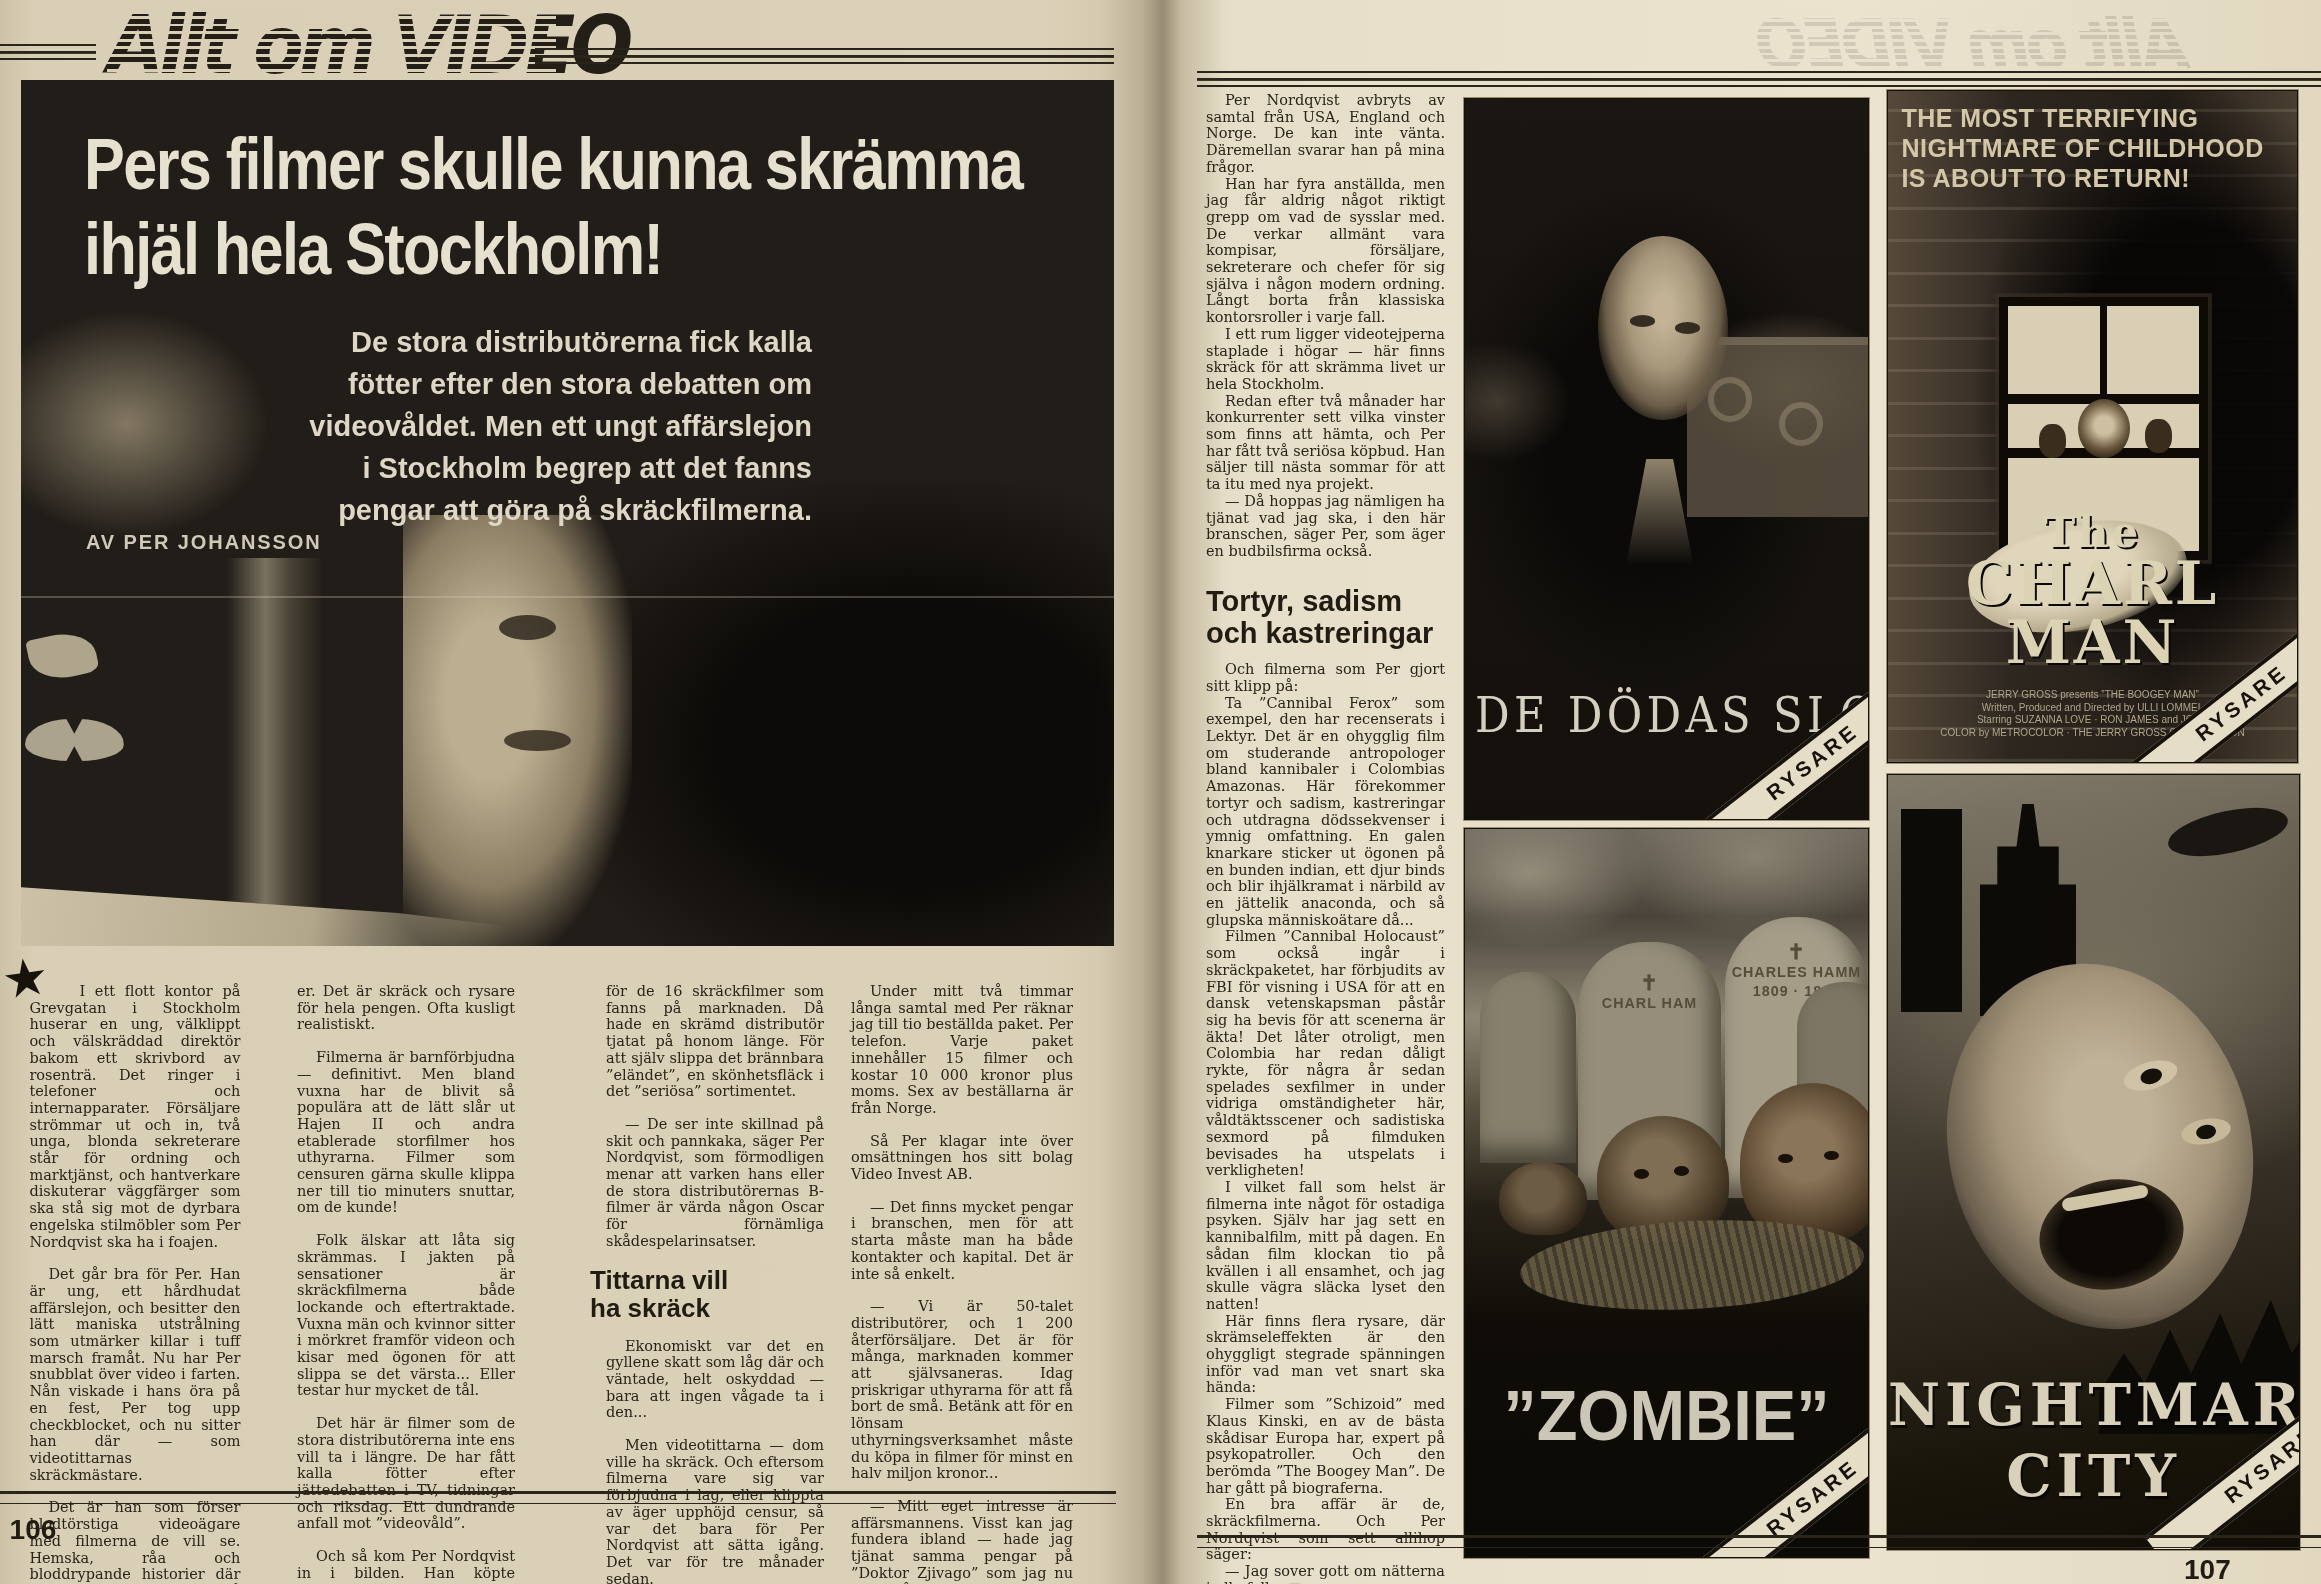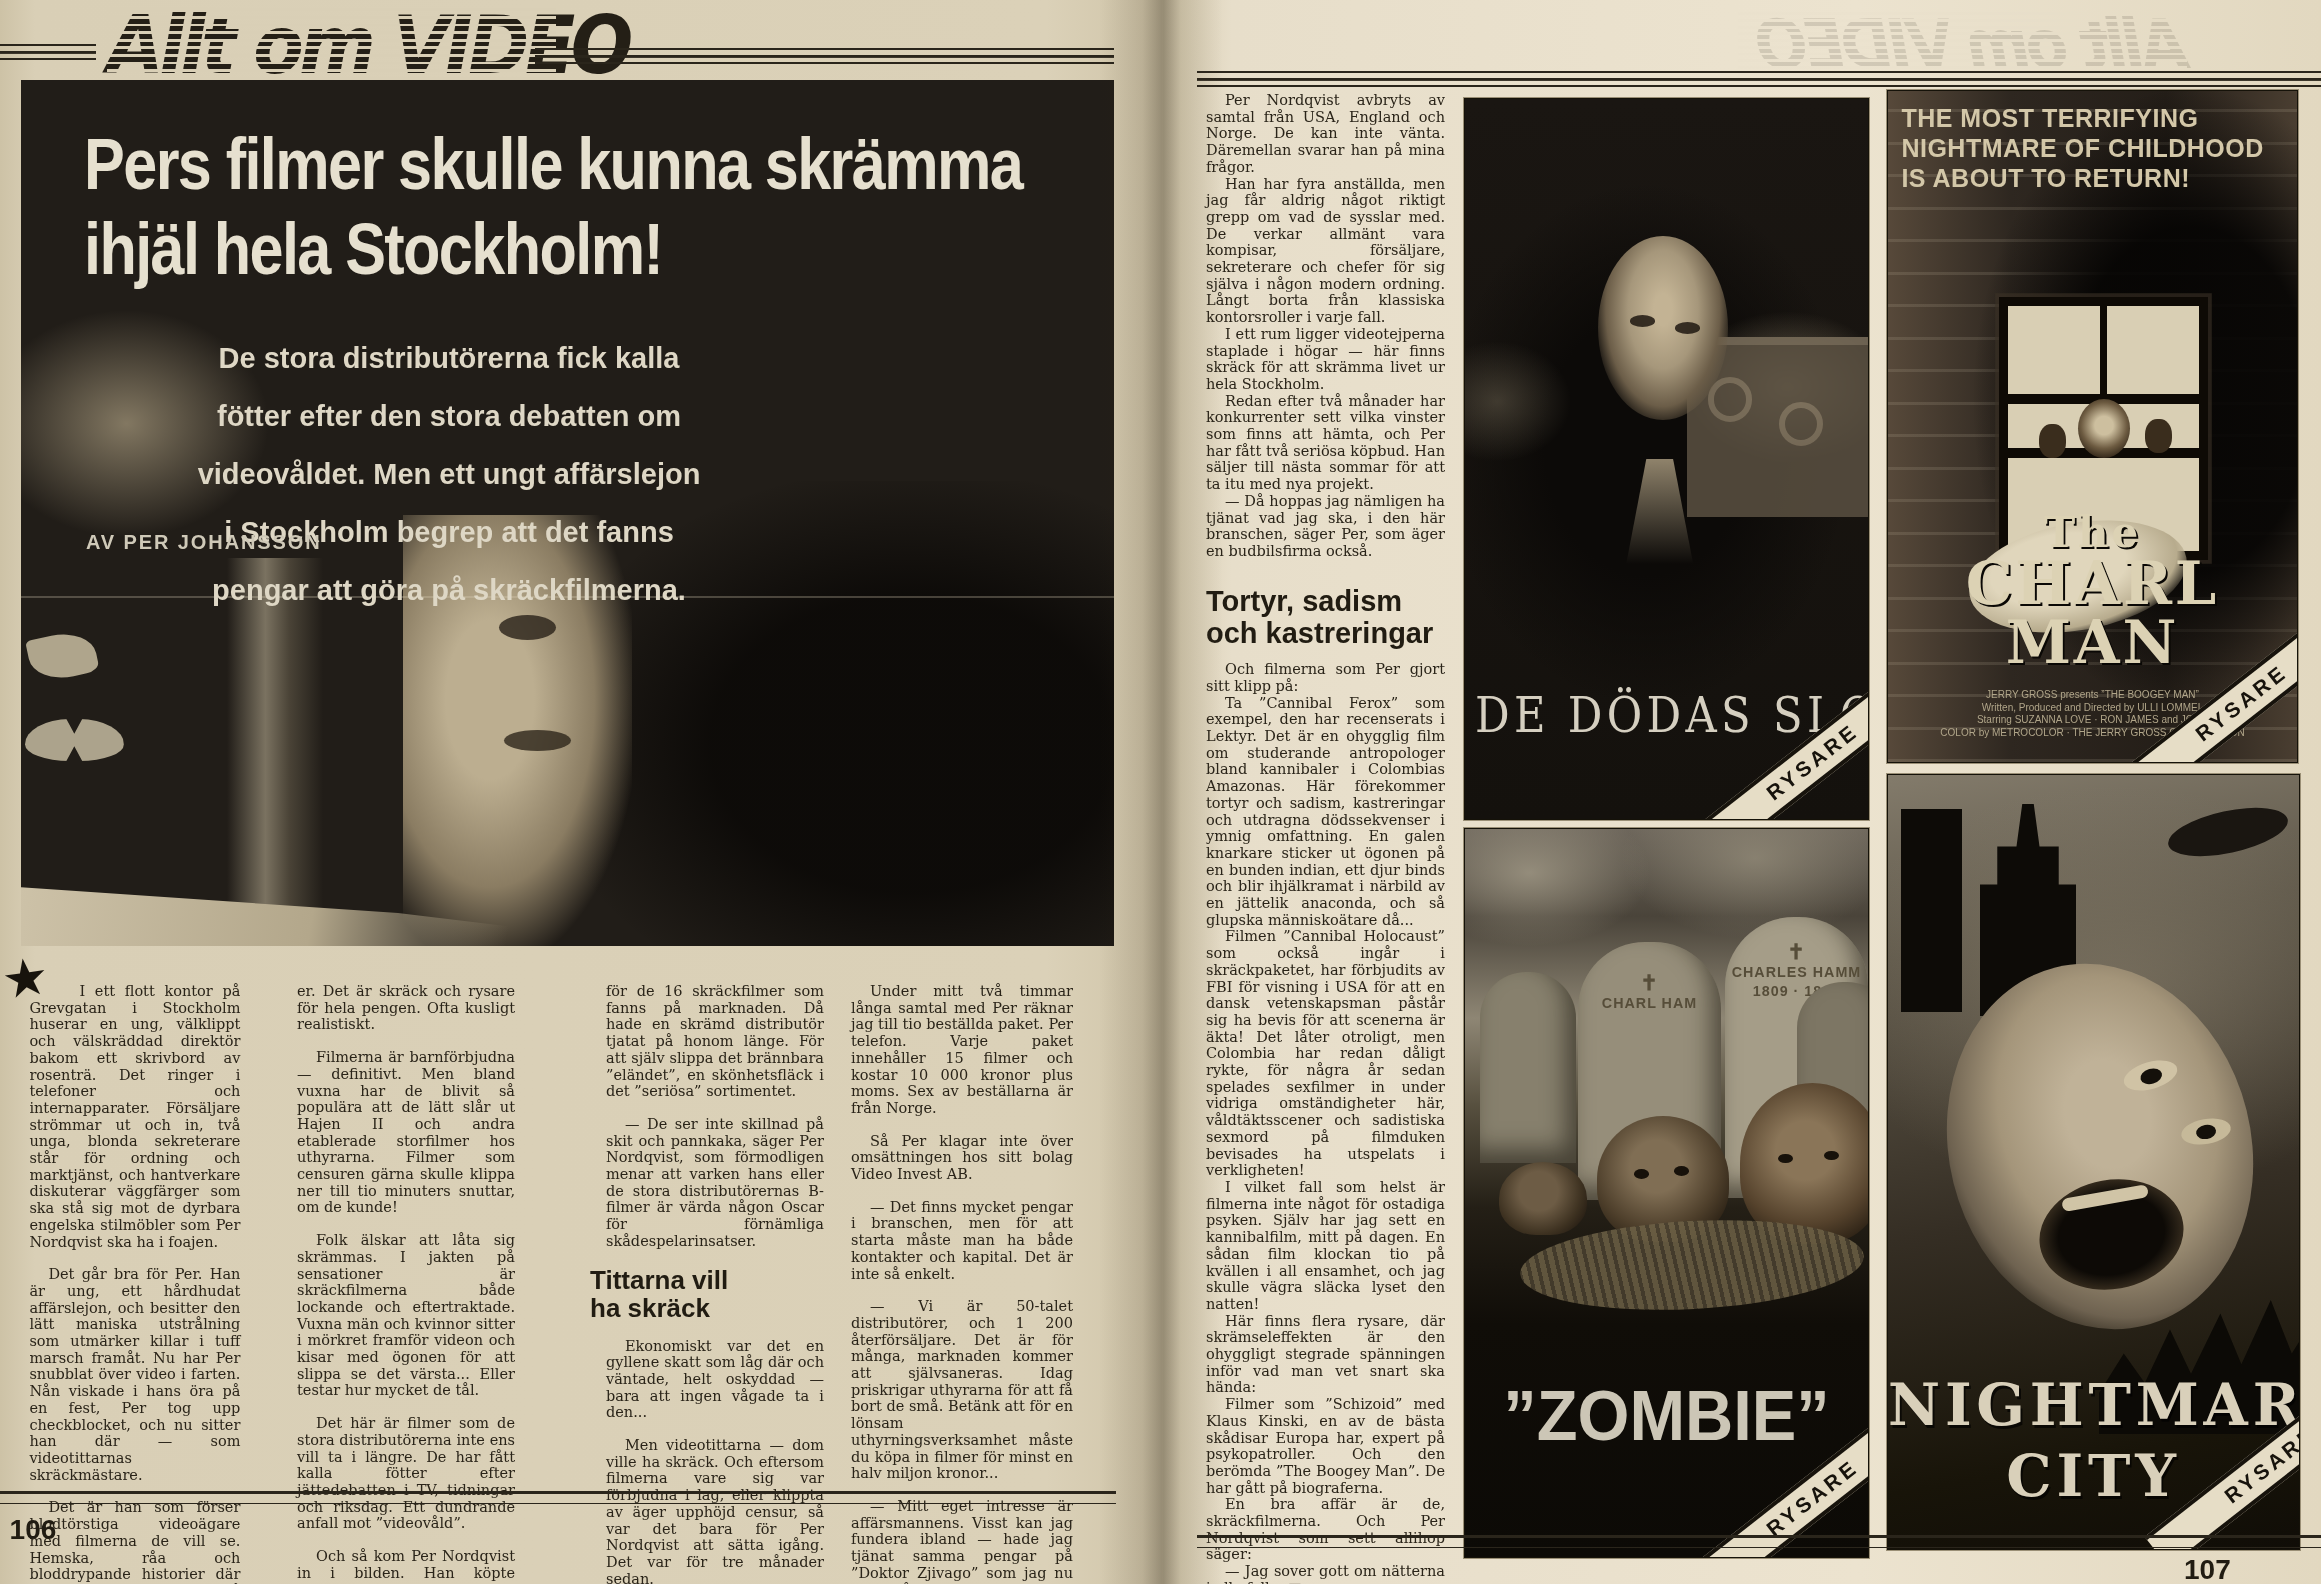--- a/index.html
+++ b/index.html
@@ -52,21 +52,21 @@
   .ph-glyph2{left:3.8px;top:639px;width:99px;height:42px;background:#cfc5aa;
     border-radius:45% 45% 45% 45%/60% 60% 40% 40%;opacity:.8;
     clip-path:polygon(0 0,42% 0,50% 35%,58% 0,100% 0,100% 100%,58% 100%,50% 65%,42% 100%,0 100%);}
   .ph-scratch{left:0;top:516px;width:100%;height:1.9px;background:rgba(222,212,187,.28);}
 
   .headline{left:84px;top:122px;width:1185px;font-family:"Liberation Sans",sans-serif;
     font-weight:bold;font-size:72px;line-height:85px;letter-spacing:-1.9px;color:#e6e0cf;
     transform:scaleX(.85);transform-origin:left top;white-space:nowrap;}
   .standfirst{left:86px;top:321px;width:726px;font-family:"Liberation Sans",sans-serif;
     font-weight:bold;font-size:29px;line-height:42px;color:#ded7c5;}
-  .standfirst p{margin:16px;text-indent:0;text-align:center;}
+  .standfirst p{margin:0;text-indent:0;text-align:right;}
   .byline{left:86px;top:531px;font-family:"Liberation Sans",sans-serif;font-weight:bold;
     font-size:20px;letter-spacing:1.9px;color:#cfc9b8;}
 
   
   .col{position:absolute;top:967px;font-size:14.5px;line-height:16.7px;}
   .col .para{margin:16px;text-indent:19px;text-align:justify;}
   .flush-first .para:first-child{text-indent:0;}
   .c1{left:13.4px;width:243px;}
   .c2{left:281px;width:250px;}
   .c3{left:590px;width:250px;}

